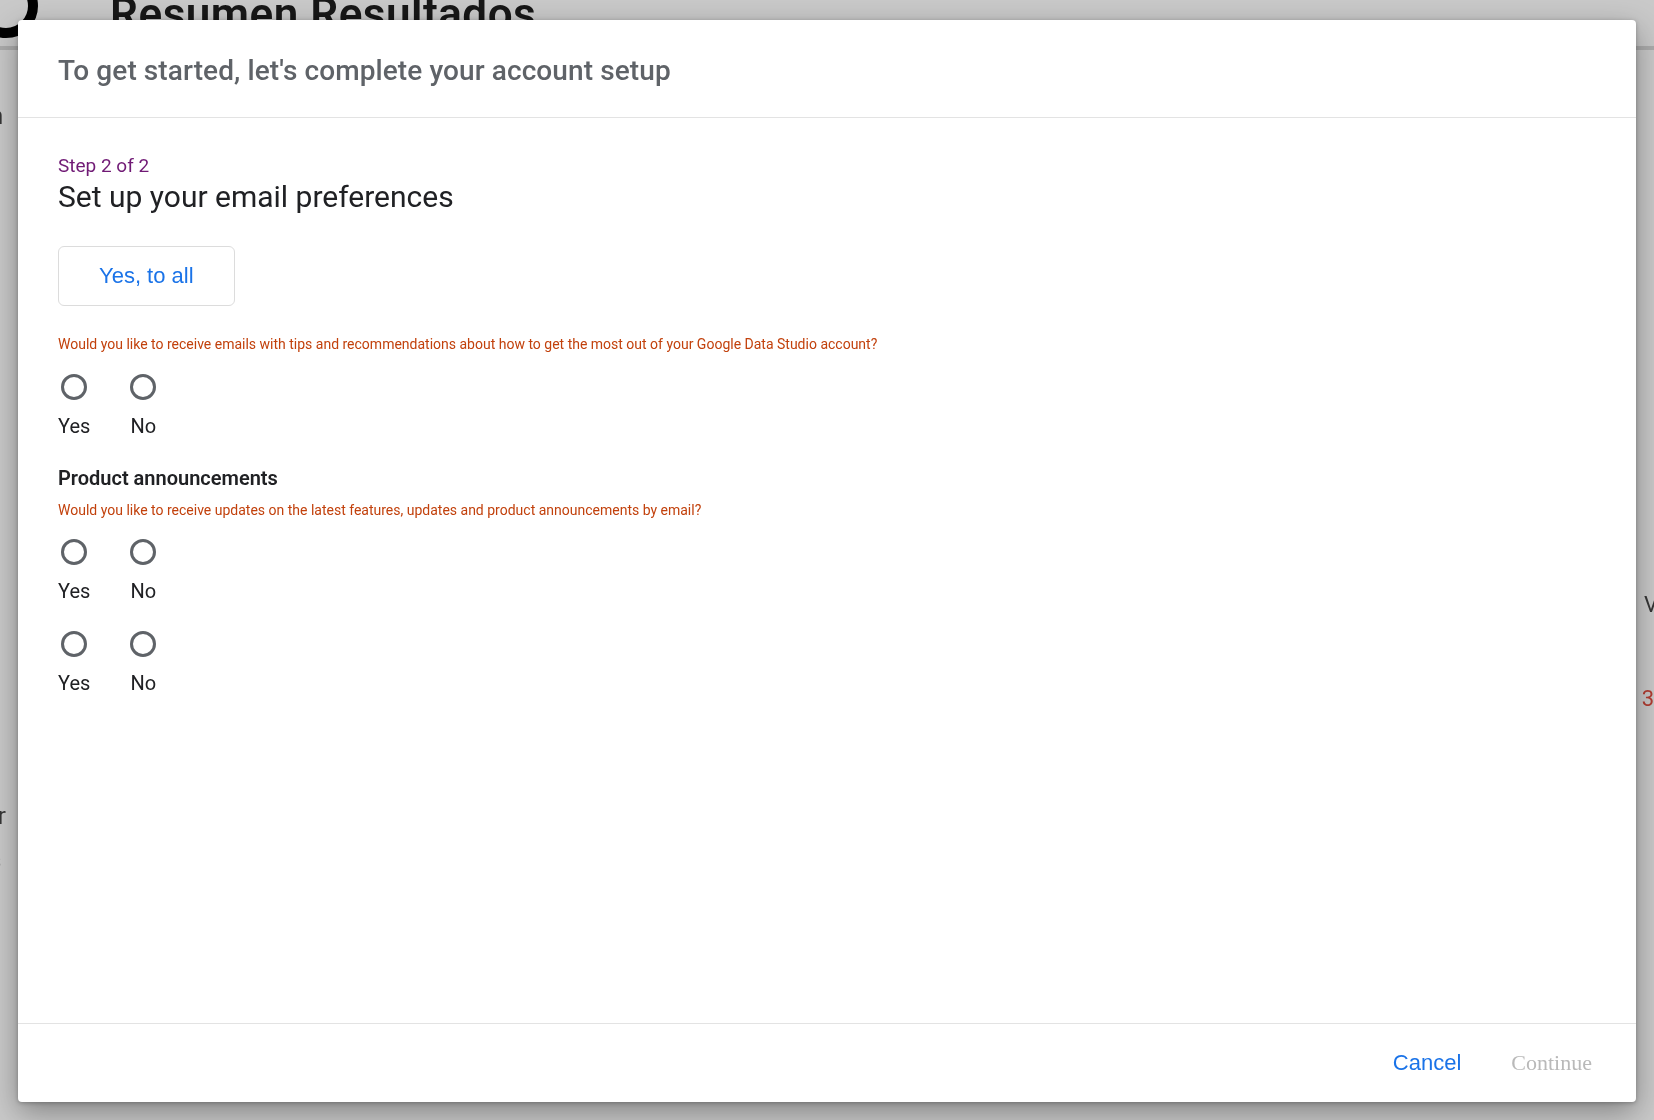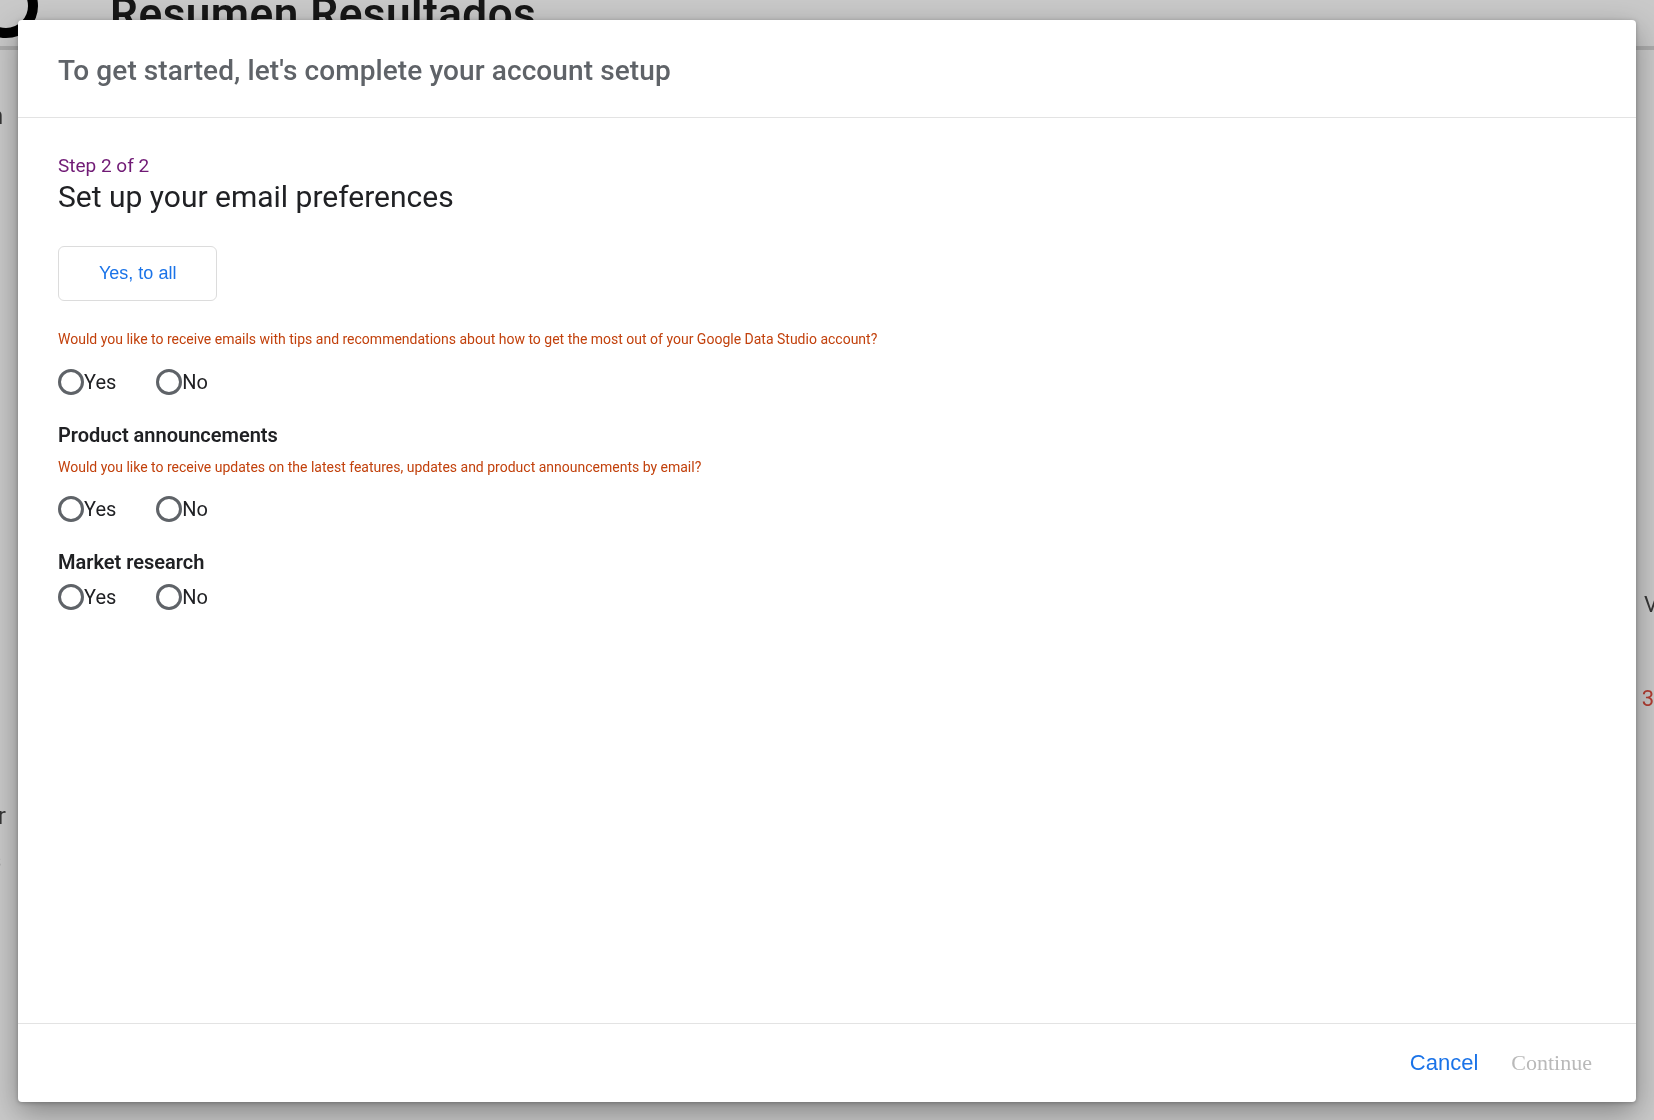--- a/index.html
+++ b/index.html
@@ -93,21 +93,21 @@
       text-decoration: underline;
       cursor: pointer;
     }
     .yes-all {
       margin-top: 26px;
       display: inline-block;
       padding: 16px 40px;
       border: 1px solid #dcdcdc;
       border-radius: 6px;
       color: #1a73e8;
-      font-size: 18px;
+      font-size: 22px;
       font-weight: 500;
       background: #fff;
       cursor: pointer;
     }
     .qgroup { margin-top: 28px; }
     .q-title {
       font-size: 20px;
       font-weight: 600;
       color: #202124;
       margin-bottom: 10px;
@@ -119,38 +119,40 @@
       margin-bottom: 18px;
     }
     .radios {
       display: flex;
       align-items: center;
       gap: 40px;
     }
     .radio {
       display: inline-flex;
       align-items: center;
-      cursor: pointer;
+      gap: 14px;
+      cursor: pointer;
+      flex-direction: column;
     }
     .radio-circle {
       width: 26px; height: 26px;
       border: 3px solid #5f6368;
       border-radius: 50%;
       display: inline-block;
     }
     .radio-label {
       font-size: 20px;
       color: #202124;
     }
     .dialog-footer {
       border-top: 1px solid #e3e3e3;
       padding: 20px 34px;
       display: flex;
       justify-content: flex-end;
-      gap: 13px;
+      gap: 30px;
     }
     .btn-flat {
       background: none;
       border: none;
       font-size: 22px;
       font-weight: 500;
       padding: 6px 10px;
       cursor: pointer;
     }
     .btn-cancel { color: #1a73e8; }
@@ -206,21 +208,20 @@
             <span class="radio-label">Yes</span>
           </label>
           <label class="radio">
             <span class="radio-circle"></span>
             <span class="radio-label">No</span>
           </label>
         </div>
       </div>
 
       <div class="qgroup">
-        <div class="q-title">Market research</div>
         <div class="radios">
           <label class="radio">
             <span class="radio-circle"></span>
             <span class="radio-label">Yes</span>
           </label>
           <label class="radio">
             <span class="radio-circle"></span>
             <span class="radio-label">No</span>
           </label>
         </div>

